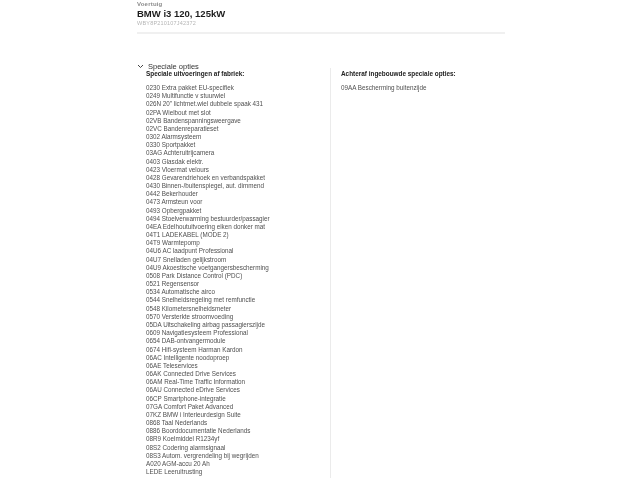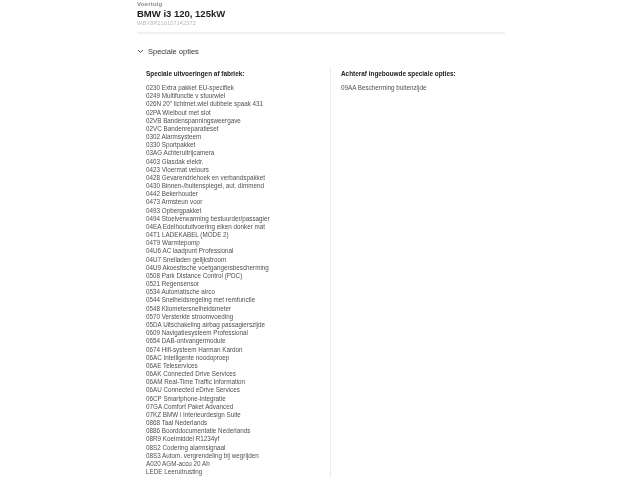--- a/index.html
+++ b/index.html
@@ -45,21 +45,21 @@
     position: absolute;
     left: 137px;
     top: 32px;
     width: 368px;
     height: 2px;
     background: #f0f0f0;
   }
   .section-row {
     position: absolute;
     left: 137px;
-    top: 47px;
+    top: 62px;
     display: flex;
     align-items: center;
     gap: 4px;
     cursor: pointer;
     justify-content: center;
   }
   .chevron {
     display: inline-flex;
     align-items: center;
     justify-content: center;

